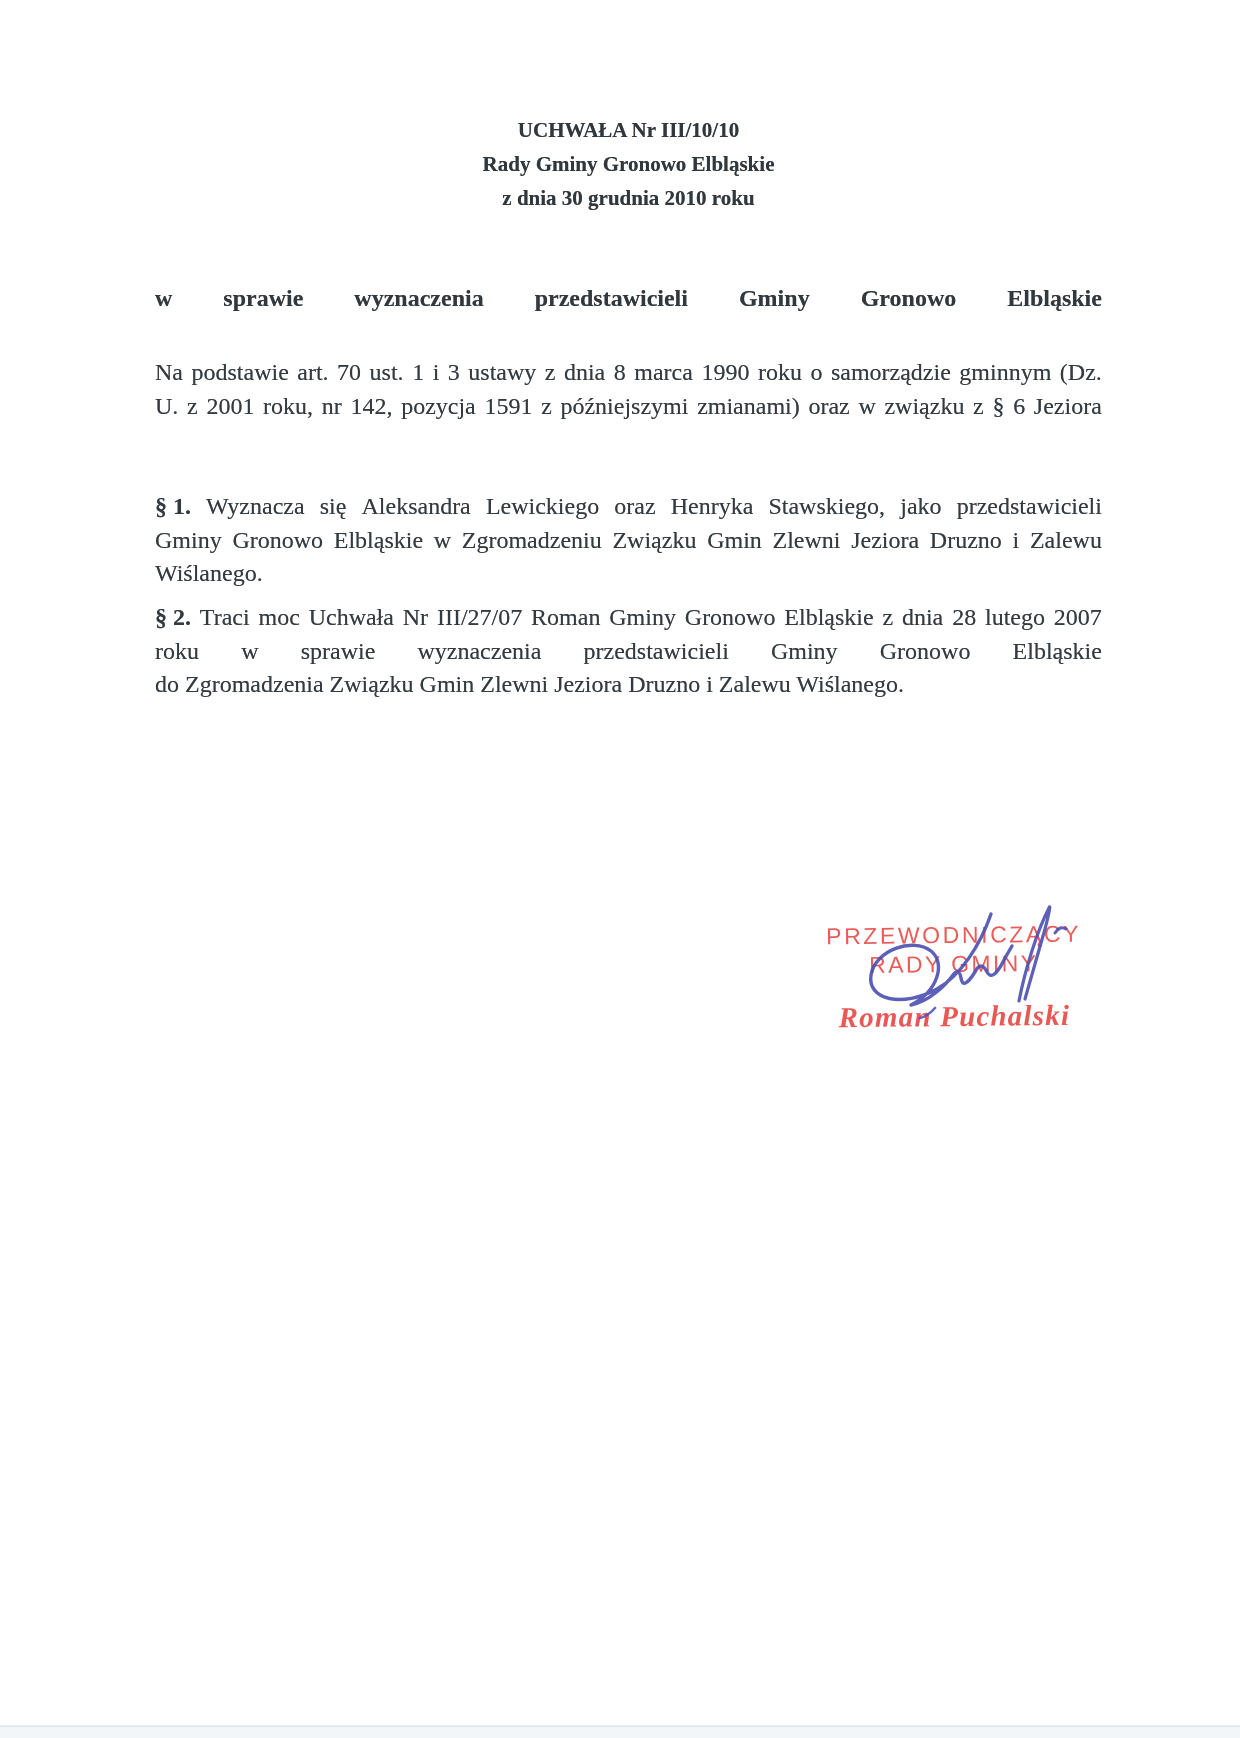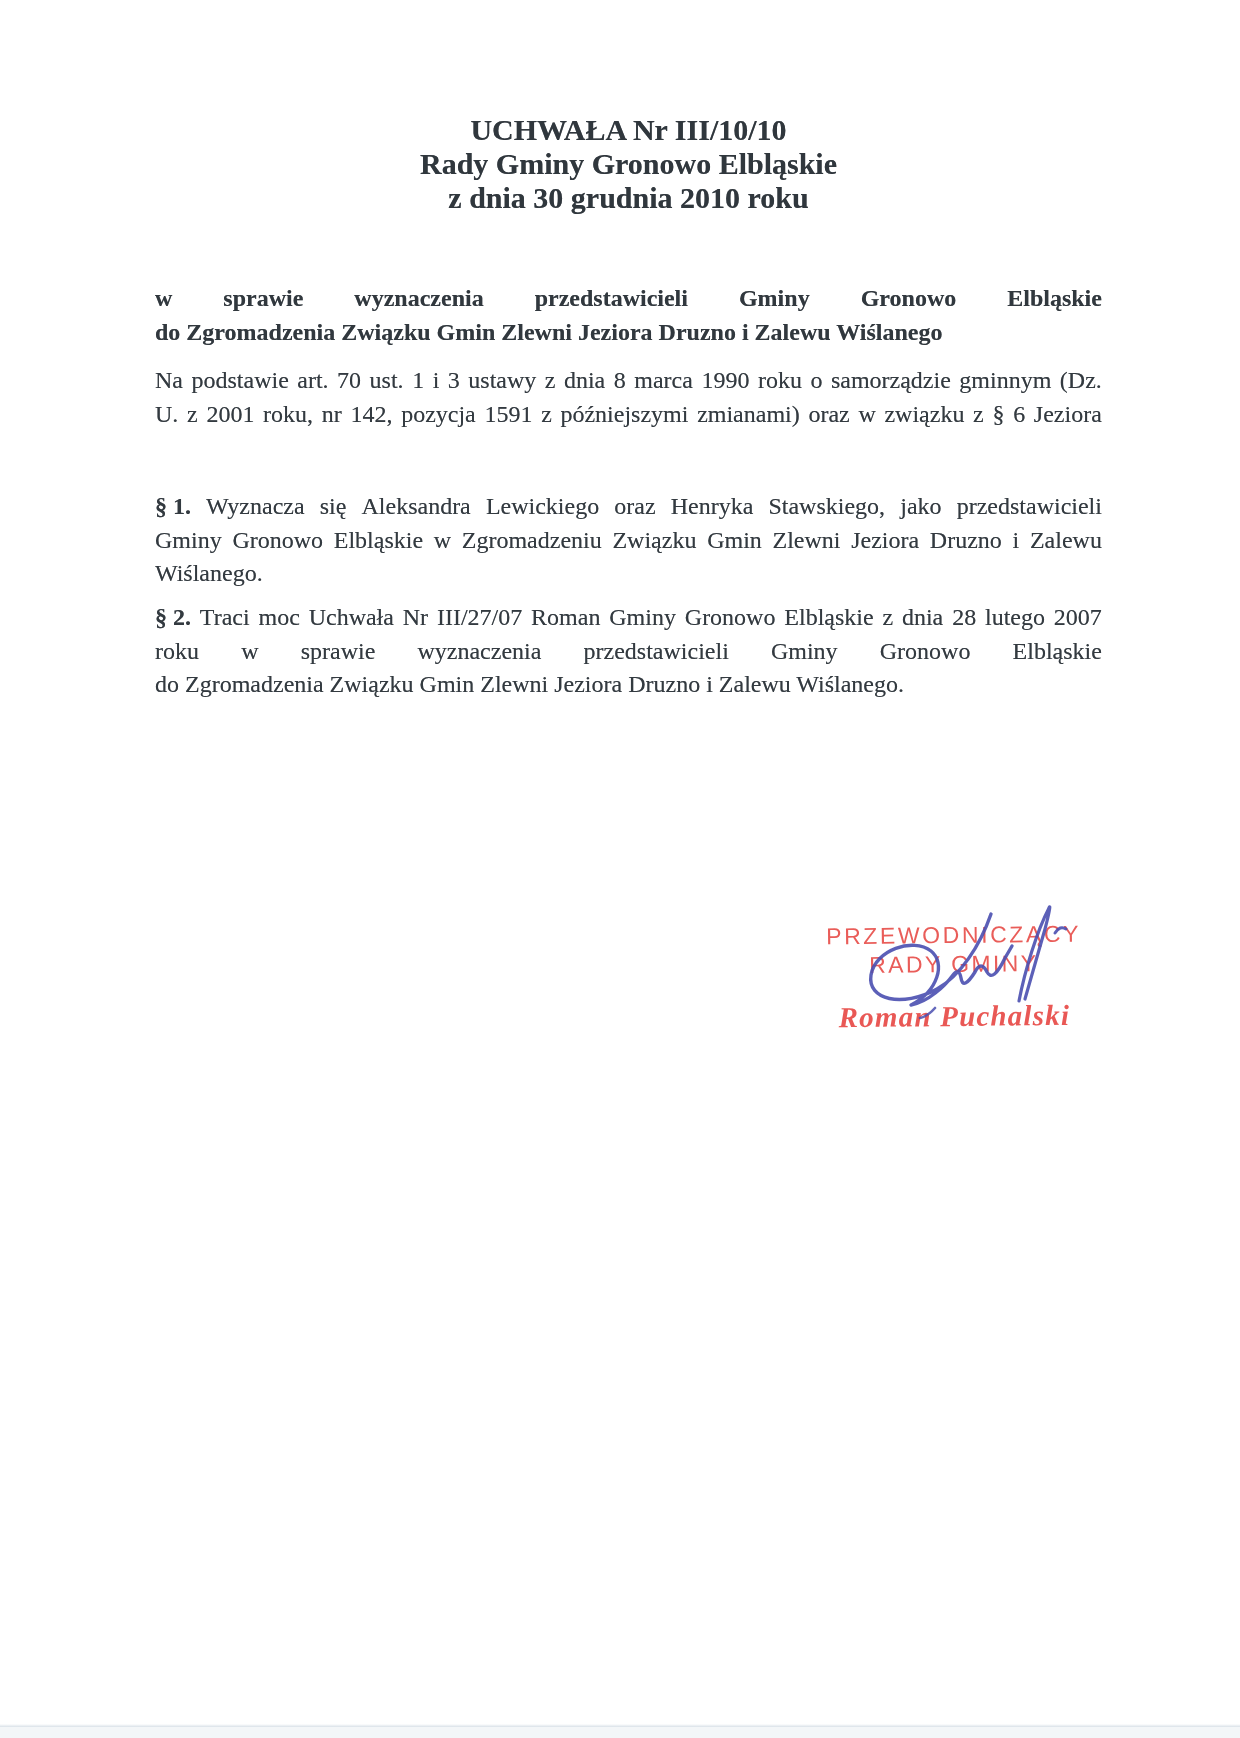--- a/index.html
+++ b/index.html
@@ -18,25 +18,25 @@
     line-height:33.5px;
     text-shadow:0 0 .5px rgba(52,60,66,.55);
   }
   .line{display:block;}
   
   .jline{display:flex; justify-content:space-between; white-space:pre;}
   .jline > span{white-space:pre;}
   .b{font-weight:700;}
   .title-block{
     position:absolute; top:113px; left:155px; width:947px;
-    text-align:center; font-weight:700; font-size:30px; line-height:34px;
+    text-align:center; font-weight:700; font-size:21px; line-height:34px;
     color:#30373d; text-shadow:0 0 .5px rgba(48,55,61,.6);
   }
   .subject{top:282px; font-weight:700; color:#31383e;}
-  .legal{top:364px;}
+  .legal{top:356px;}
   .par1{top:490px;}
   .par2{top:601px;}
   .par3{top:714px;}
   
   .stamp{
     position:absolute; left:820px; top:922px; width:268px;
     font-family:"Liberation Sans", sans-serif;
     transform:rotate(-0.6deg);
   }
   .stamp-role1{
@@ -69,21 +69,20 @@
 <div class="page">
 
   <div class="title-block">
     <div class="line">UCHWAŁA Nr III/10/10</div>
     <div class="line">Rady Gminy Gronowo Elbląskie</div>
     <div class="line">z dnia 30 grudnia 2010 roku</div>
   </div>
 
   <div class="doc subject">
     <div class="line jline"><span>w</span><span>sprawie</span><span>wyznaczenia</span><span>przedstawicieli</span><span>Gminy</span><span>Gronowo</span><span>Elbląskie</span></div>
-    <div class="line">do Zgromadzenia Związku Gmin Zlewni Jeziora Druzno i Zalewu Wiślanego</div>
   </div>
 
   <div class="doc legal">
     <div class="line jline"><span>Na</span><span>podstawie</span><span>art.</span><span>70</span><span>ust.</span><span>1</span><span>i</span><span>3</span><span>ustawy</span><span>z</span><span>dnia</span><span>8</span><span>marca</span><span>1990</span><span>roku</span><span>o</span><span>samorządzie</span><span>gminnym</span><span>(Dz.</span></div>
     <div class="line jline"><span>U.</span><span>z</span><span>2001</span><span>roku,</span><span>nr</span><span>142,</span><span>pozycja</span><span>1591</span><span>z</span><span>późniejszymi</span><span>zmianami)</span><span>oraz</span><span>w</span><span>związku</span><span>z</span><span>§</span><span>6</span><span>Jeziora</span></div>
   </div>
 
   <div class="doc par1">
     <div class="line jline">
       <span class="b">§ 1.</span>

